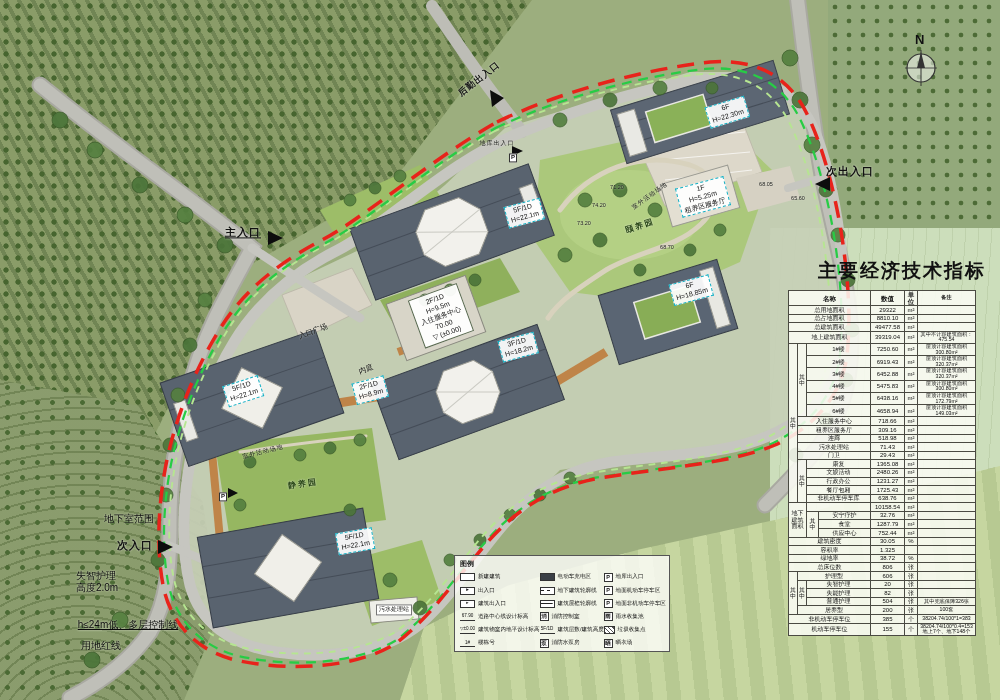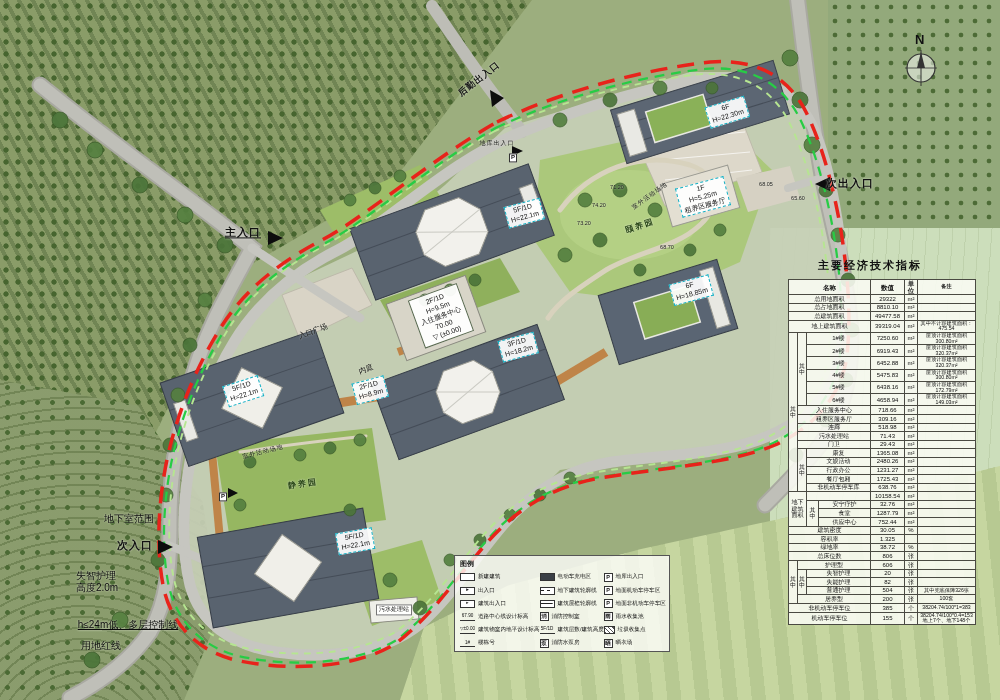--- a/index.html
+++ b/index.html
@@ -43,21 +43,21 @@
   .bldg-box{background:rgba(255,255,255,.92);border:1px dashed #12aec2;padding:1px 3px;
     font-size:7px;line-height:1.25;text-shadow:none;}
   .white-box{background:rgba(255,255,255,.95);border:1px solid #5a6a50;padding:2px 4px;
     font-size:7px;line-height:1.3;text-shadow:none;}
   .station-box{background:rgba(255,255,255,.95);border:1px solid #777;padding:1px 2px;
     font-size:6px;text-shadow:none;}
   .p-marker{background:#fff;border:1px solid #333;font-size:6px;font-weight:bold;
     padding:0 1px;text-shadow:none;}
   
   #ind-panel{position:absolute;left:788px;top:258px;width:204px;}
-  #ind-title{font-size:11px;font-weight:bold;letter-spacing:2px;color:#111;margin:0 0 6px 30px;}
+  #ind-title{font-size:19px;font-weight:bold;letter-spacing:2px;color:#111;margin:0 0 6px 30px;}
   #ind-table{border-collapse:collapse;background:rgba(250,252,244,.88);table-layout:fixed;
     border:1.5px solid #3c3c34;}
   #ind-table td{border:1px solid #4a4a42;font-size:6px;text-align:center;padding:0;
     height:8.6px;line-height:1.08;overflow:hidden;color:#101010;white-space:pre-line;}
   #ind-table td.hd{font-weight:bold;font-size:6.5px;}
   #ind-table td.nm{font-size:6px;}
   #ind-table td.grp{font-size:6px;color:#222;}
   #ind-table td:last-child{font-size:5.2px;}
   
   #legend{position:absolute;left:454px;top:555px;width:216px;height:97px;
@@ -266,21 +266,21 @@
       <circle cx="921" cy="68" r="14" fill="rgba(255,255,255,0.5)" stroke="#333" stroke-width="1.2"></circle>
       <line x1="921" y1="50" x2="921" y2="86" stroke="#333" stroke-width="1"></line>
       <line x1="905" y1="68" x2="937" y2="68" stroke="#333" stroke-width="0.8"></line>
       <polygon points="921,52 925,68 917,68" fill="#333"></polygon>
     </g>
   </svg>
 
   <div id="plan-labels">
       <div class="lbl med" style="left: 479px; top: 79px; transform: translate(-50%, -50%) rotate(-38deg);">后勤出入口</div>
       <div class="lbl tiny" style="left: 497px; top: 144px; transform: translate(-50%, -50%) rotate(0deg);">地库出入口</div>
-      <div class="lbl big" style="left: 850px; top: 184px; transform: translate(-50%, -50%) rotate(0deg);">次出入口</div>
+      <div class="lbl big" style="left: 850px; top: 172px; transform: translate(-50%, -50%) rotate(0deg);">次出入口</div>
       <div class="lbl big" style="left: 243px; top: 233px; transform: translate(-50%, -50%) rotate(0deg); text-decoration: underline;">主入口</div>
       <div class="lbl small" style="left: 313px; top: 331px; transform: translate(-50%, -50%) rotate(-20deg);">入口广场</div>
       <div class="lbl small" style="left: 366px; top: 369px; transform: translate(-50%, -50%) rotate(-20deg);">内庭</div>
       <div class="lbl tiny" style="left: 650px; top: 196px; transform: translate(-50%, -50%) rotate(-36deg);">室外活动场地</div>
       <div class="lbl tiny" style="left: 263px; top: 452px; transform: translate(-50%, -50%) rotate(-14deg);">室外活动场地</div>
       <div class="lbl garden" style="left: 640px; top: 226px; transform: translate(-50%, -50%) rotate(-18deg);">颐养园</div>
       <div class="lbl garden" style="left: 303px; top: 484px; transform: translate(-50%, -50%) rotate(-8deg);">静养园</div>
       <div class="lbl white-box" style="left: 441px; top: 316px; transform: translate(-50%, -50%) rotate(-20deg);">2F/1D
 H=9.5m
 入住服务中心

